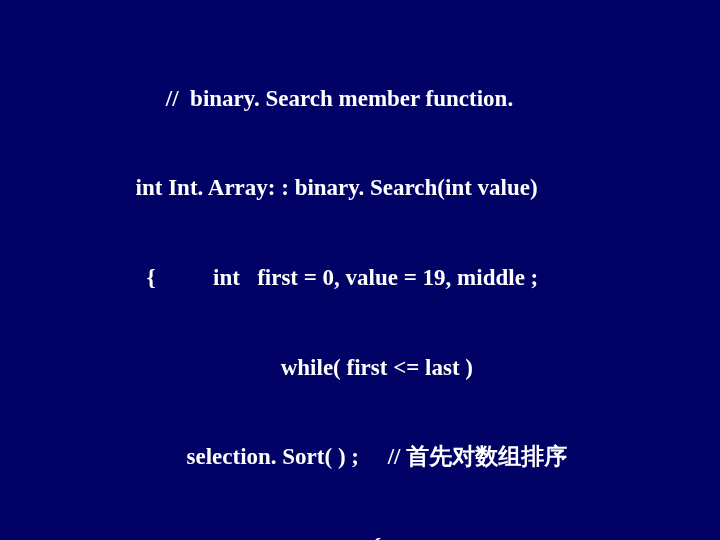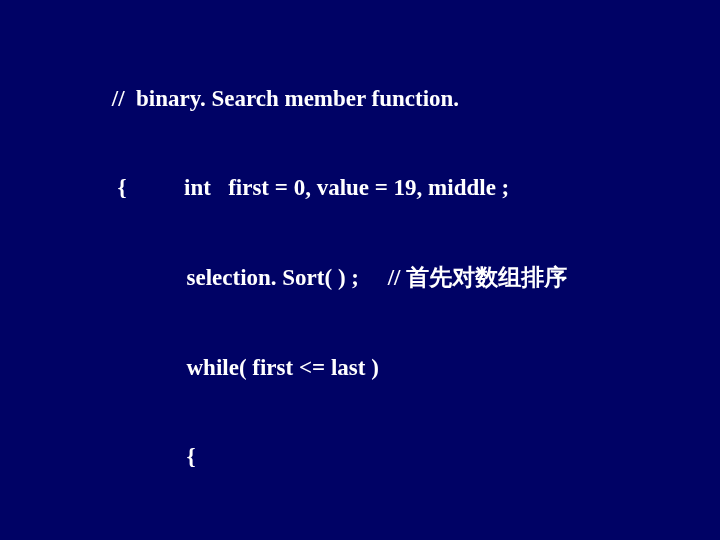--- a/index.html
+++ b/index.html
@@ -22,31 +22,33 @@
     line-height: 1.3;
   }
   .code-block {
     position: absolute;
     top: 24px;
     left: 106px;
     white-space: pre;
   }
   .code-line {
     display: block;
+    text-align: center;
   }
 </style>
 </head>
 <body>
 
 <div class="slide">
   <div class="code-block">
     <span class="code-line"> //  binary. Search member function.</span>
+    <span class="code-line">int Int. Array: : binary. Search(int value)</span>
     <span class="code-line">  {          int   first = 0, value = 19, middle ;</span>
+    <span class="code-line">              while( first &lt;= last )</span>
     <span class="code-line">              selection. Sort( ) ;     // 首先对数组排序</span>
-    <span class="code-line">              while( first &lt;= last )</span>
     <span class="code-line">              {</span>
     
     
     
     
     
     
     
     
     

